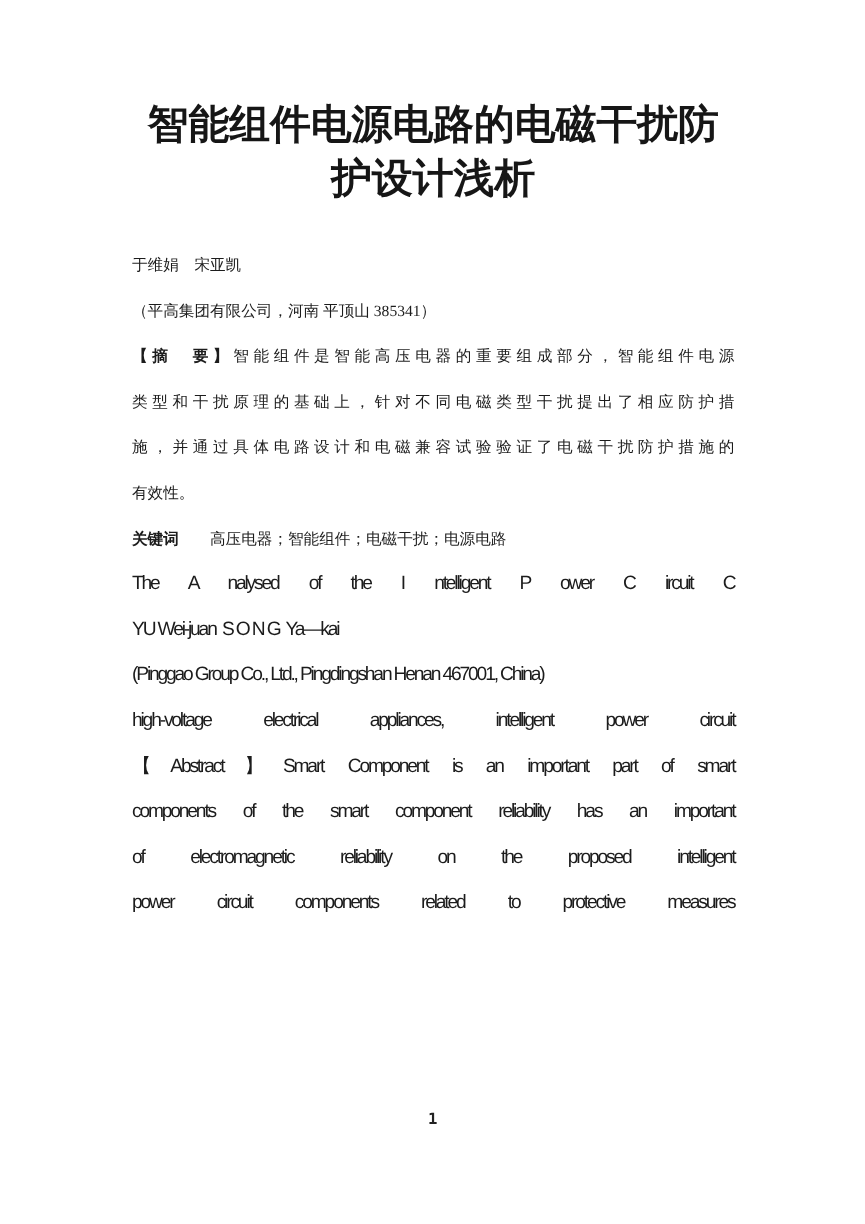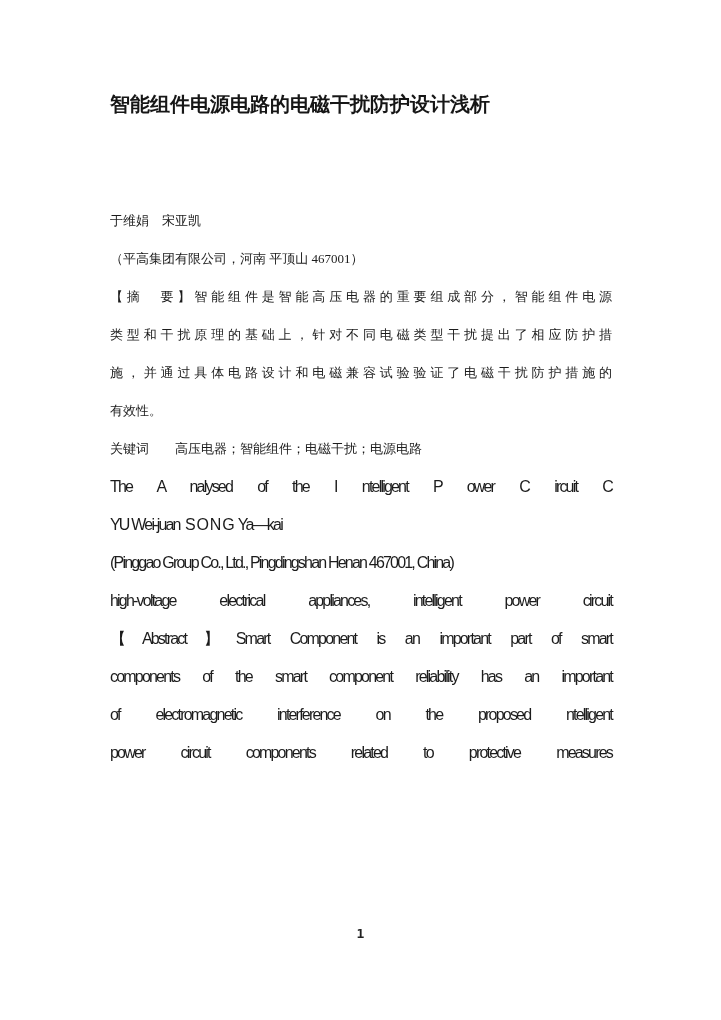--- a/index.html
+++ b/index.html
@@ -11,22 +11,23 @@
     color: #1c1c1c;
     overflow: hidden;
   }
   .title-zh {
     margin: 0;
     padding-top: 82px;
     width: 502px;
     margin-left: 110px;
     font-family: "Liberation Serif", "DejaVu Serif", serif;
     font-weight: 700;
-    font-size: 20px;
+    font-size: 34px;
     line-height: 45px;
+    text-align: center;
     color: #161616;
   }
   .content {
     position: absolute;
     left: 110px;
     top: 202px;
     width: 502px;
   }
   .line {
     height: 38px;
@@ -42,21 +43,21 @@
     font-family: Liberation Sans, sans-serif;
     font-size: 16px;
     letter-spacing: -1.8px;
   }
   .jl {
     text-align: justify;
     text-align-last: justify;
     white-space: normal;
   }
   .pre { white-space: pre-wrap; }
-  .b { font-weight: 400; }
+  .b { font-weight: 700; }
   .page-number {
     position: absolute;
     left: 0;
     top: 926px;
     width: 721px;
     text-align: center;
     font-family: "DejaVu Sans Mono", "Liberation Mono", monospace;
     font-size: 13px;
     font-weight: 700;
     color: #222222;
@@ -66,21 +67,21 @@
 <body>
 
 <div class="page">
 
   <h1 class="title-zh">智能组件电源电路的电磁干扰防护设计浅析</h1>
 
   <div class="content">
 
     <div class="line zh pre">于维娟　宋亚凯</div>
 
-    <div class="line zh">（平高集团有限公司，河南 平顶山 467001）</div>
+    <div class="line zh">（平高集团有限公司，河南 平顶山 385341）</div>
 
     <div class="line zh jl"><span class="b">【摘　要】</span><span>智能组件是智能高压电器的重要组成部分，智能组件电源</span></div>
 
 
     <div class="line zh jl">类型和干扰原理的基础上，针对不同电磁类型干扰提出了相应防护措</div>
 
     <div class="line zh jl">施，并通过具体电路设计和电磁兼容试验验证了电磁干扰防护措施的</div>
 
     <div class="line zh">有效性。</div>
 
@@ -94,21 +95,21 @@
 
     <div class="line en">(Pinggao Group Co., Ltd., Pingdingshan Henan 467001, China)</div>
 
     <div class="line en jl">high-voltage electrical appliances, intelligent power circuit</div>
 
     <div class="line en jl"><span>【Abstract】</span><span>Smart Component is an important part of smart</span></div>
 
     <div class="line en jl">components of the smart component reliability has an important</div>
 
 
-    <div class="line en jl">of electromagnetic interference on the proposed ntelligent</div>
+    <div class="line en jl">of electromagnetic reliability on the proposed intelligent</div>
 
     <div class="line en jl">power circuit components related to protective measures</div>
 
   </div>
 
   <div class="page-number">1</div>
 
 </div>
 
 </body></html>

